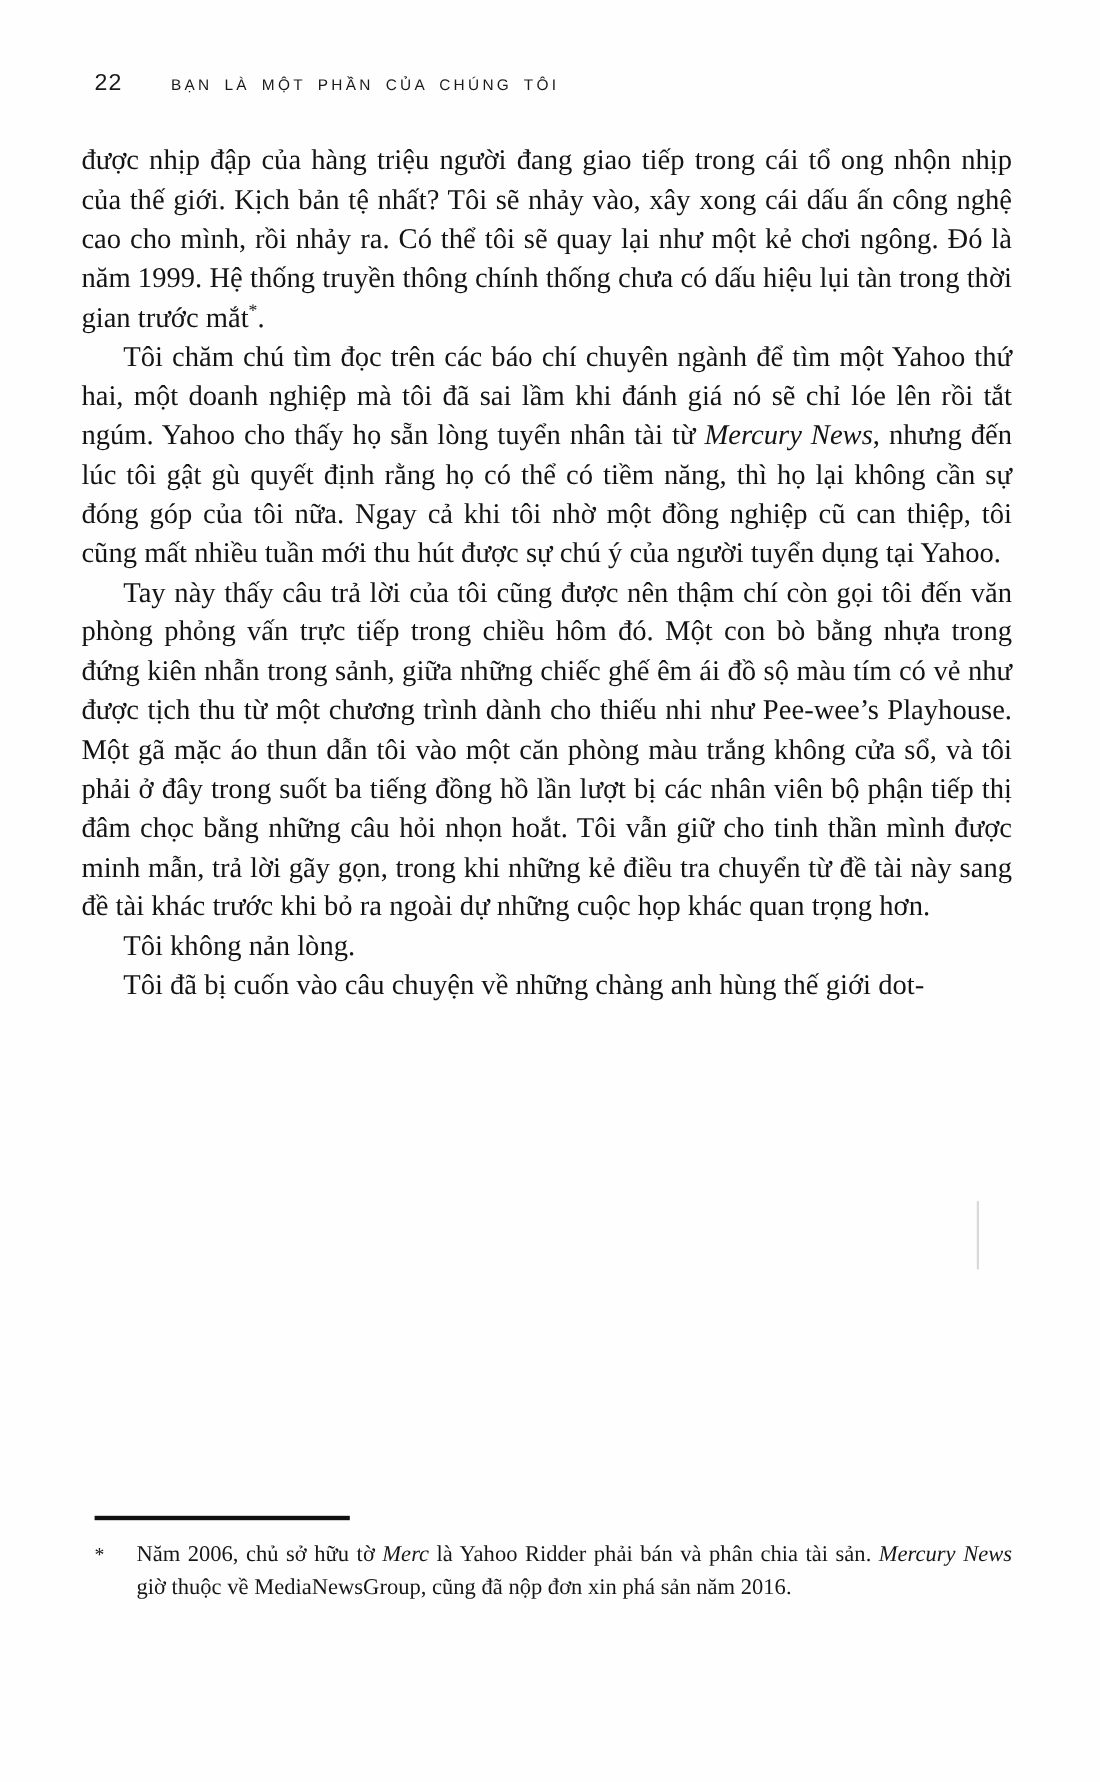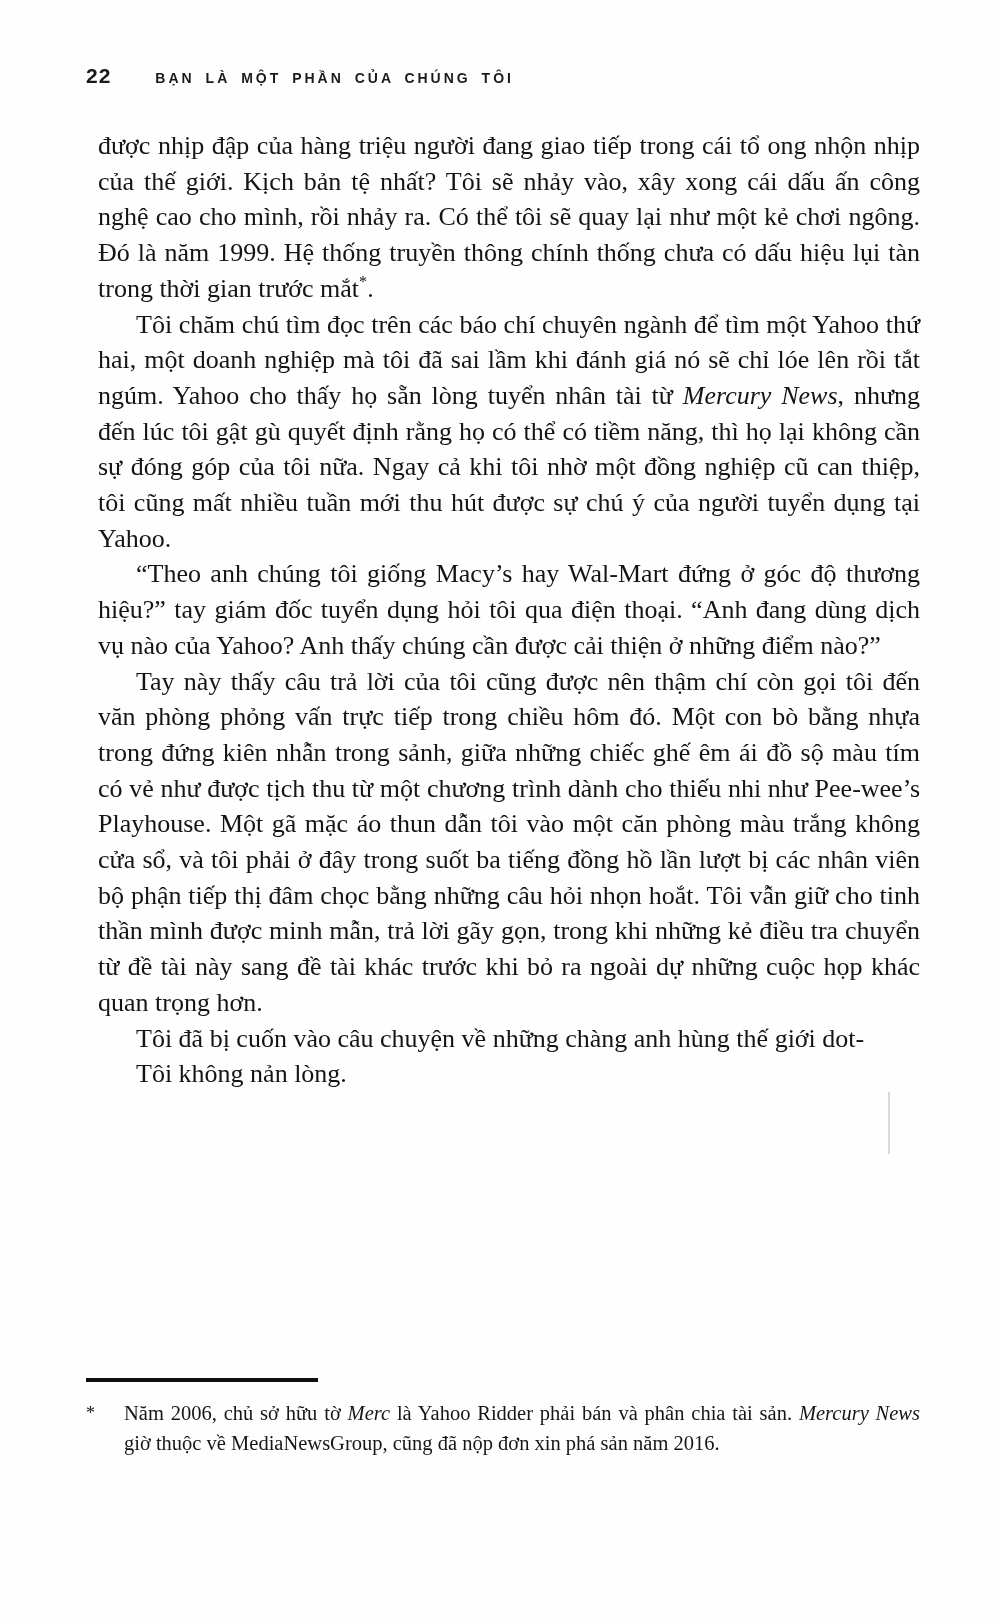--- a/index.html
+++ b/index.html
@@ -19,38 +19,38 @@
   }
   
   .running-head {
     position: absolute;
     top: 64px;
     left: 86px;
     right: 80px;
     display: flex;
     align-items: baseline;
     font-family: "Liberation Sans", "DejaVu Sans", sans-serif;
-    font-weight: 700;
+    font-weight: 400;
     color: #1a1a1a;
   }
   .page-num {
     font-size: 21px;
     letter-spacing: 1px;
     margin-right: 44px;
   }
   .running-title {
     font-size: 14px;
     letter-spacing: 3px;
     word-spacing: 4px;
   }
   
   .body-text {
     position: absolute;
     top: 128px;
-    left: 98px;
+    left: 74px;
     right: 80px;
     text-align: justify;
     font-size: 26px;
     line-height: 35.7px;
     color: #141414;
   }
   .body-text p {
     margin: 0;
   }
   .body-text p.indent {
@@ -112,24 +112,23 @@
 <div class="page">
 
   <header class="running-head">
     <span class="page-num">22</span>
     <span class="running-title">BẠN LÀ MỘT PHẦN CỦA CHÚNG TÔI</span>
   </header>
 
   <main class="body-text" id="paragraphs">
       <p class=""><span>được nhịp đập của hàng triệu người đang giao tiếp trong cái tổ ong nhộn nhịp của thế giới. Kịch bản tệ nhất? Tôi sẽ nhảy vào, xây xong cái dấu ấn công nghệ cao cho mình, rồi nhảy ra. Có thể tôi sẽ quay lại như một kẻ chơi ngông. Đó là năm 1999. Hệ thống truyền thông chính thống chưa có dấu hiệu lụi tàn trong thời gian trước mắt</span><sup>*</sup><span>.</span></p>
       <p class="indent"><span>Tôi chăm chú tìm đọc trên các báo chí chuyên ngành để tìm một Yahoo thứ hai, một doanh nghiệp mà tôi đã sai lầm khi đánh giá nó sẽ chỉ lóe lên rồi tắt ngúm. Yahoo cho thấy họ sẵn lòng tuyển nhân tài từ </span><em>Mercury News</em><span>, nhưng đến lúc tôi gật gù quyết định rằng họ có thể có tiềm năng, thì họ lại không cần sự đóng góp của tôi nữa. Ngay cả khi tôi nhờ một đồng nghiệp cũ can thiệp, tôi cũng mất nhiều tuần mới thu hút được sự chú ý của người tuyển dụng tại Yahoo.</span></p>
-      <p class="indent"><span>“Theo anh chúng tôi giống Macy’s hay Wal-Mart đứng ở góc độ thương hiệu?” tay giám đốc tuyển dụng hỏi tôi qua điện thoại. “Anh đang dùng dịch vụ nào của Yahoo? Anh thấy chúng cần được cải thiện ở những điểm nào?”</span></p>
       <p class="indent"><span>Tay này thấy câu trả lời của tôi cũng được nên thậm chí còn gọi tôi đến văn phòng phỏng vấn trực tiếp trong chiều hôm đó. Một con bò bằng nhựa trong đứng kiên nhẫn trong sảnh, giữa những chiếc ghế êm ái đồ sộ màu tím có vẻ như được tịch thu từ một chương trình dành cho thiếu nhi như Pee-wee’s Playhouse. Một gã mặc áo thun dẫn tôi vào một căn phòng màu trắng không cửa sổ, và tôi phải ở đây trong suốt ba tiếng đồng hồ lần lượt bị các nhân viên bộ phận tiếp thị đâm chọc bằng những câu hỏi nhọn hoắt. Tôi vẫn giữ cho tinh thần mình được minh mẫn, trả lời gãy gọn, trong khi những kẻ điều tra chuyển từ đề tài này sang đề tài khác trước khi bỏ ra ngoài dự những cuộc họp khác quan trọng hơn.</span></p>
+      <p class="indent"><span>Tôi không nản lòng.</span></p>
       <p class="indent"><span>Tôi đã bị cuốn vào câu chuyện về những chàng anh hùng thế giới dot-</span></p>
-      <p class="indent"><span>Tôi không nản lòng.</span></p>
     </main>
 
   <div class="scan-artifact"></div>
 
   <footer class="footnote-area">
     <div class="footnote-rule"></div>
     <div class="footnote">
       <span class="fn-marker">*</span>
       <span class="fn-text" id="footnote-text"><span>Năm 2006, chủ sở hữu tờ </span><em>Merc</em><span> là Yahoo Ridder phải bán và phân chia tài sản. </span><em>Mercury News</em><span> giờ thuộc về MediaNewsGroup, cũng đã nộp đơn xin phá sản năm 2016.</span></span>
     </div>

